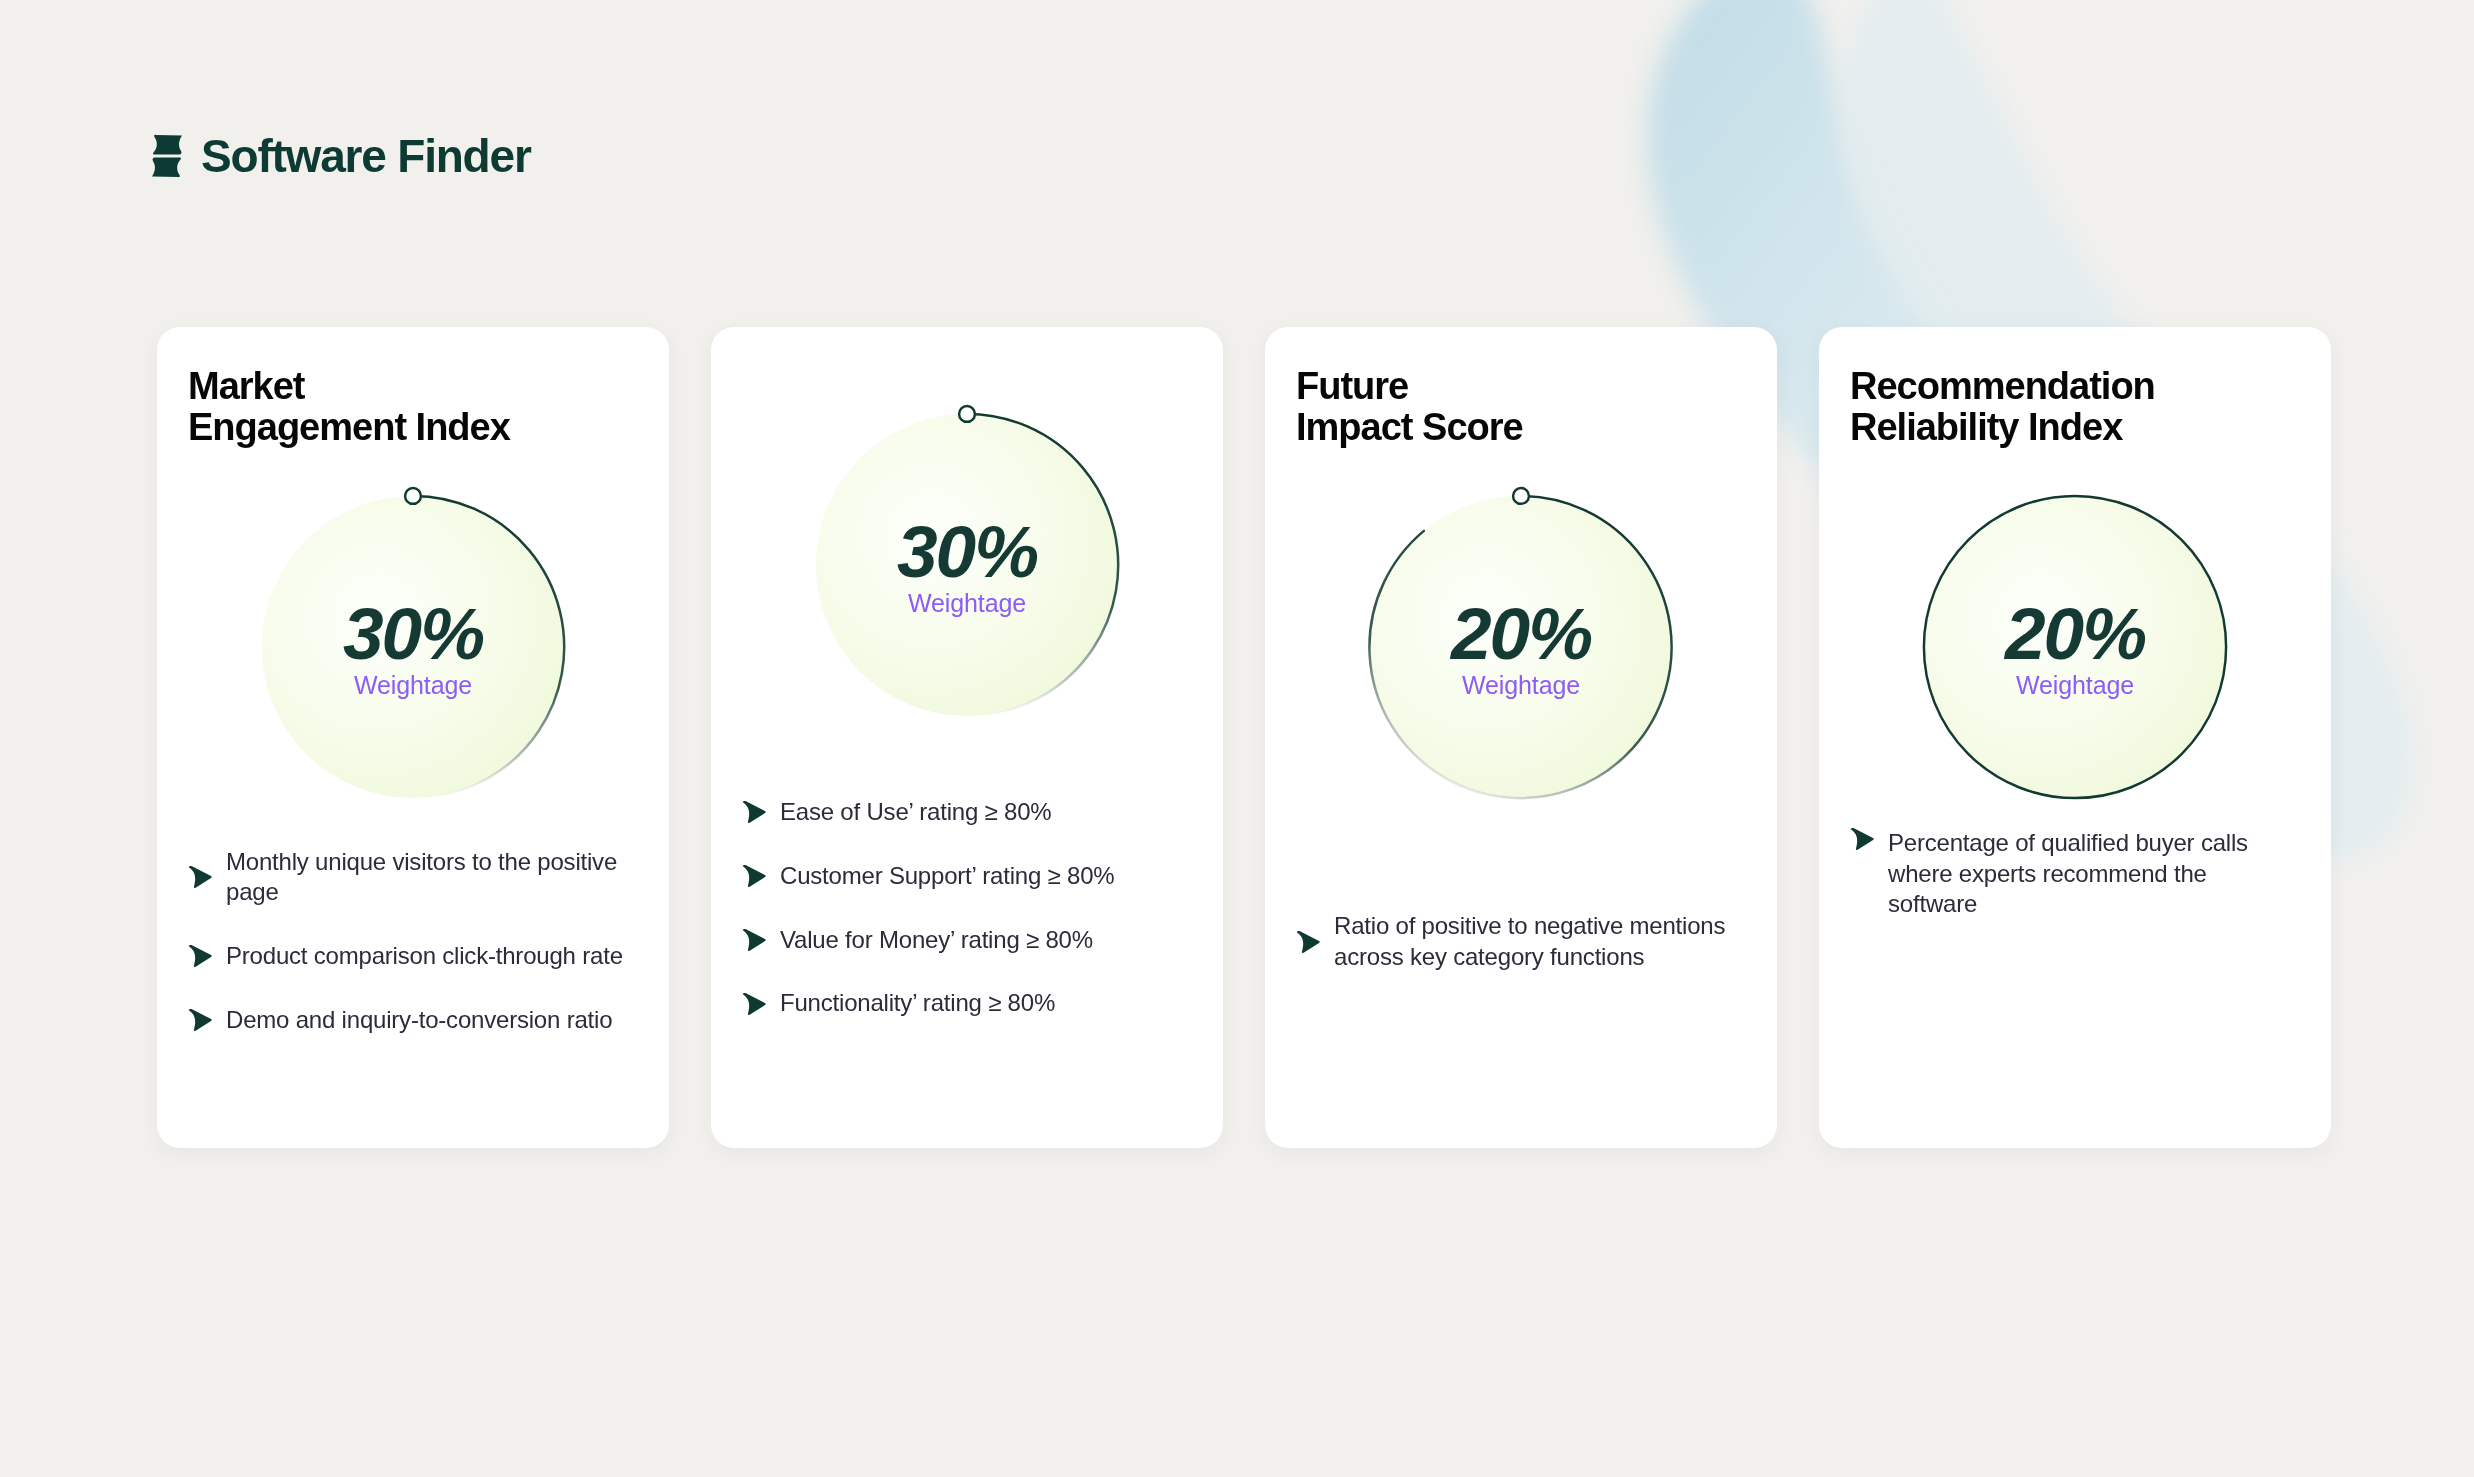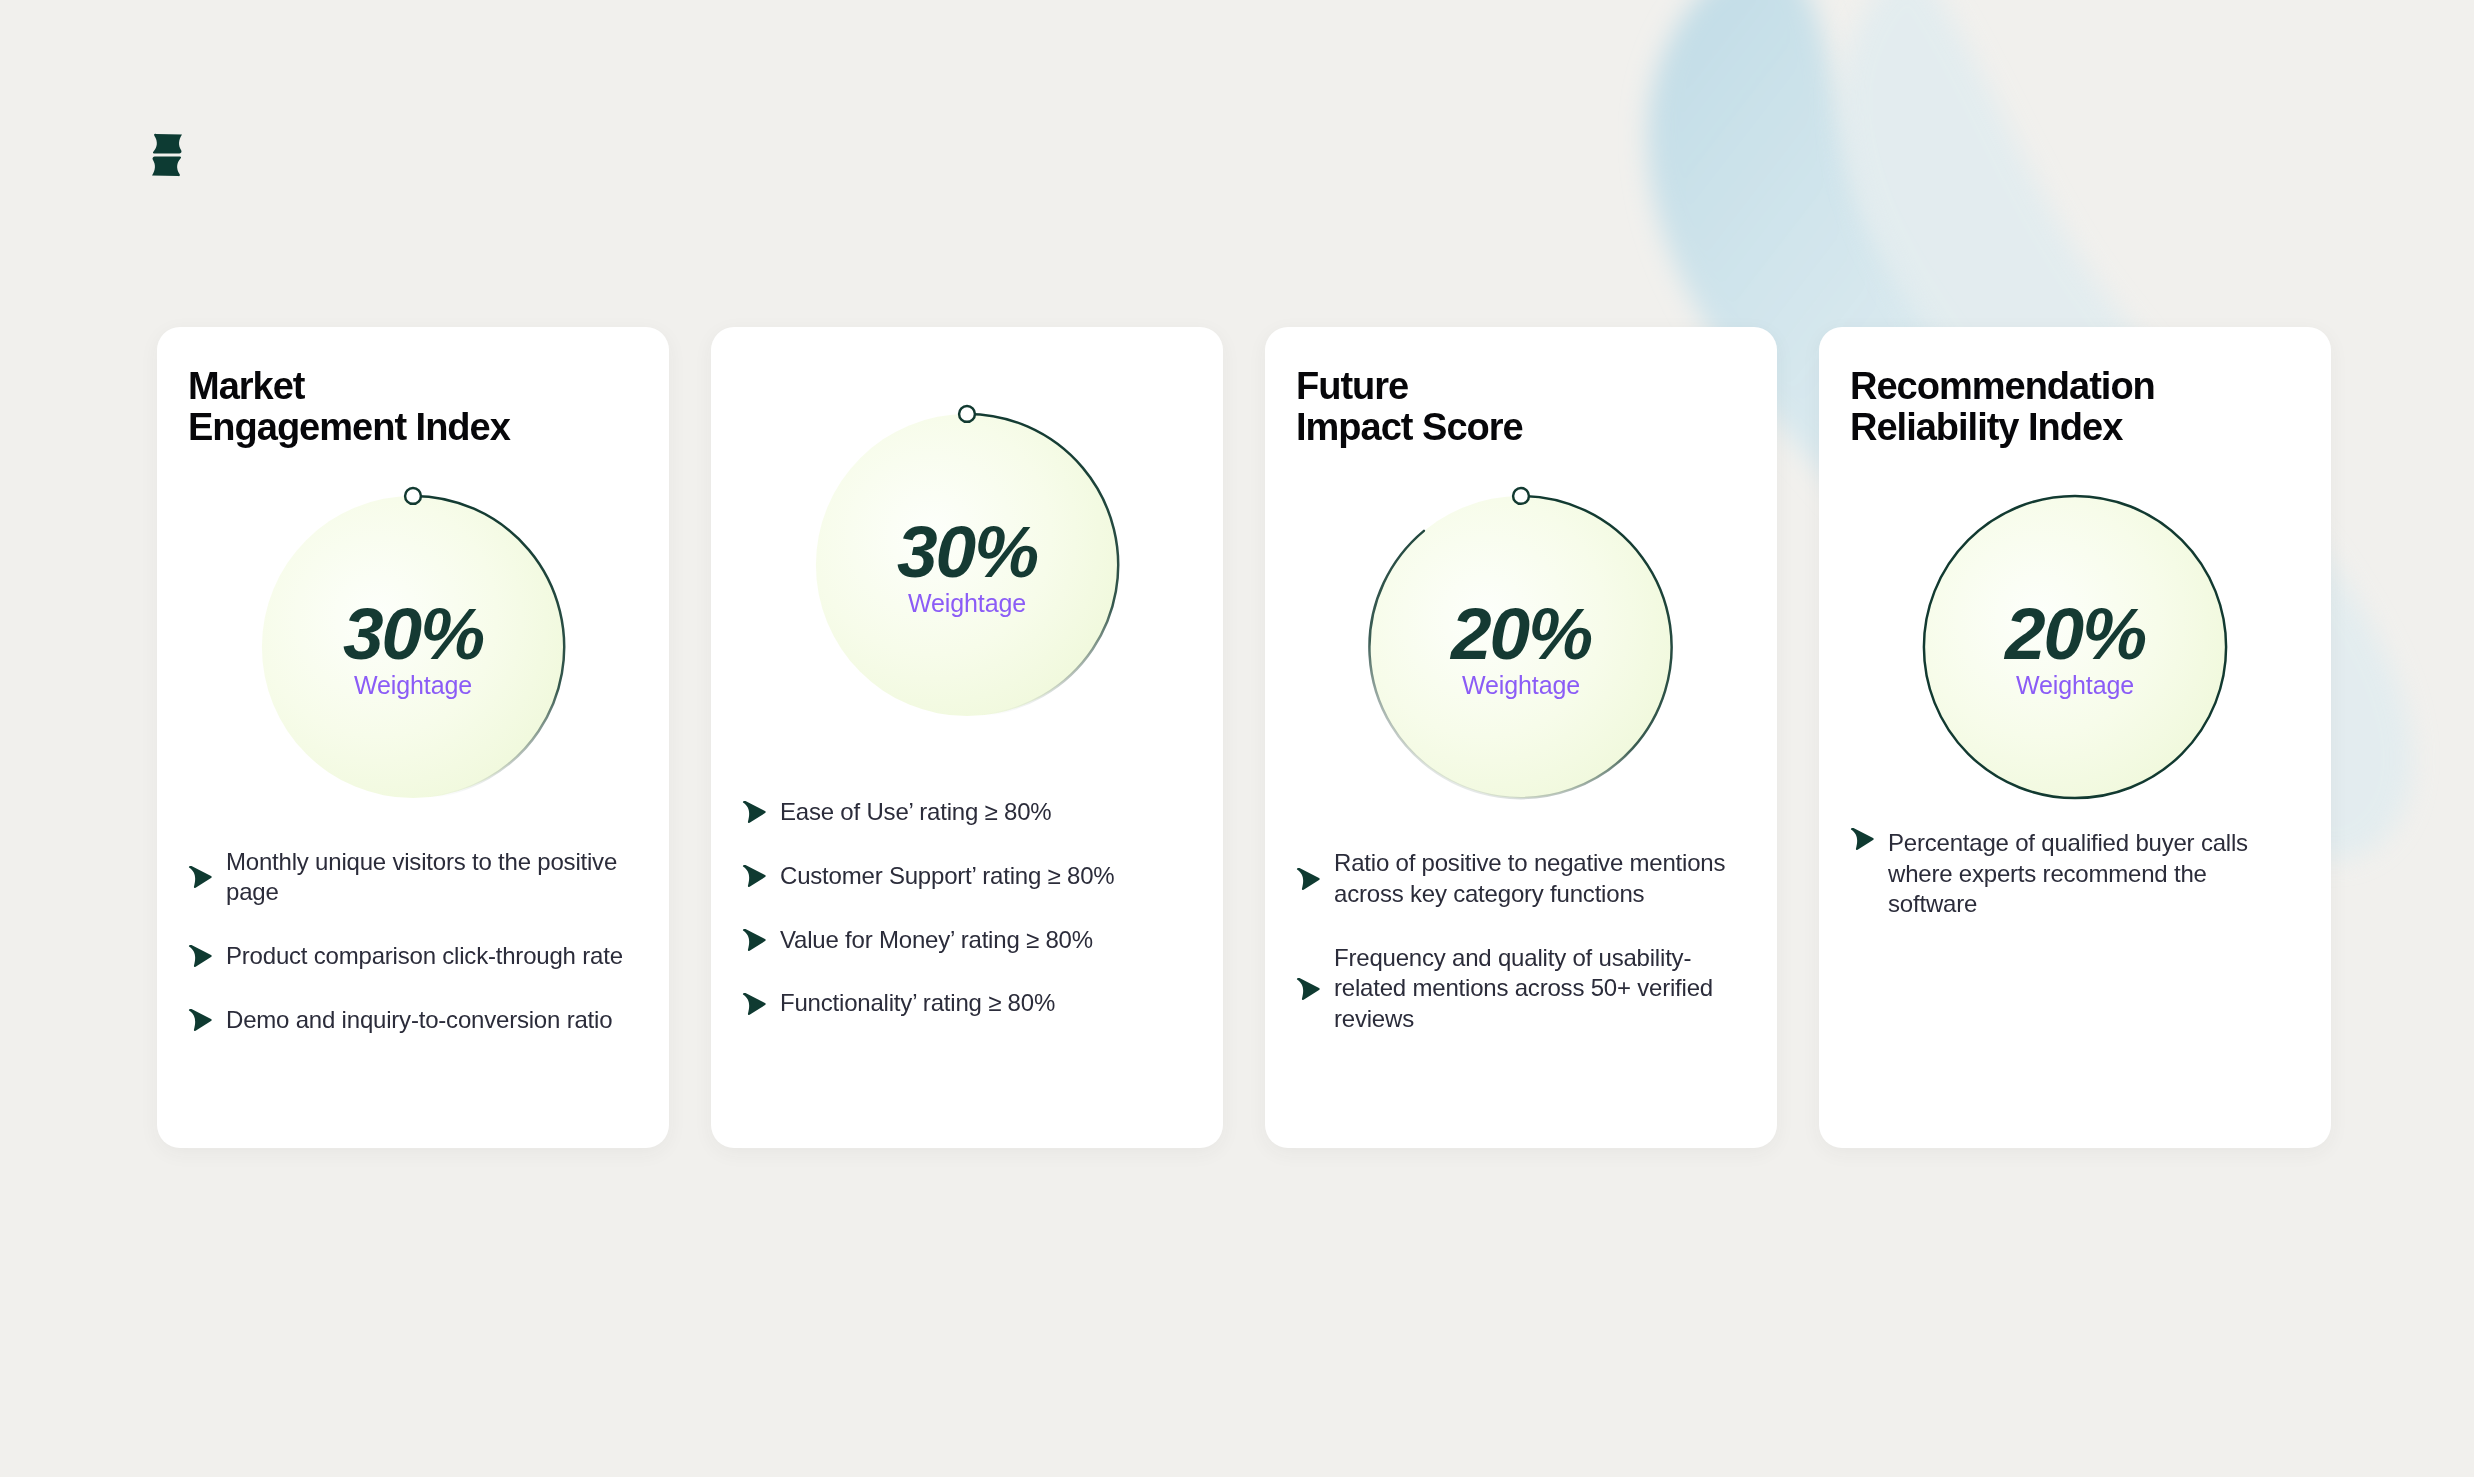--- a/index.html
+++ b/index.html
@@ -129,20 +129,21 @@
       C 3810 570, 3720 380, 3720 200
       C 3722 80, 3790 -40, 3860 -70
       Z"></path>
   </svg>
 
   <div class="logo-row">
     <svg class="logo-mark" viewBox="0 0 76 88">
       <path fill="#0d3b33" d="M 68 3 C 61 14, 60 24, 66 34 C 68 37, 67 40, 63 41 L 12 41 C 10 41, 9 39, 11 37 C 19 28, 20 17, 13 6 C 11 3, 13 1, 16 2 Z"></path>
       <path fill="#0d3b33" d="M 8 85 C 15 74, 16 64, 10 54 C 8 51, 9 48, 13 47 L 64 47 C 66 47, 67 49, 65 51 C 57 60, 56 71, 63 82 C 65 85, 63 87, 60 86 Z"></path>
     </svg>
+    <div class="logo-text">Software Finder</div>
   </div>
 
   <div class="cards">
 
     <div class="card" data-card="0">
       <div class="card-title">Market
 Engagement Index</div>
       <div class="gauge-wrap">
         <div class="gauge">
           <svg viewBox="0 0 650 650">
@@ -275,26 +276,20 @@
           </div>
         </div>
       </div>
       <div class="bullets">
         <div class="bullet">
           <svg class="bullet-icon" viewBox="0 0 48 44">
             <path fill="#0f3a31" d="M2 3 C 14 11, 17 22, 12 41 C 11 44, 14 45, 16 43 L 46 24 C 48 23, 48 21, 46 20 L 7 0 C 4 -1, 1 1, 2 3 Z"></path>
           </svg>
           <div class="bullet-text">Ratio of positive to negative mentions across key category functions</div>
         </div>
-        <div class="bullet">
-          <svg class="bullet-icon" viewBox="0 0 48 44">
-            <path fill="#0f3a31" d="M2 3 C 14 11, 17 22, 12 41 C 11 44, 14 45, 16 43 L 46 24 C 48 23, 48 21, 46 20 L 7 0 C 4 -1, 1 1, 2 3 Z"></path>
-          </svg>
-          <div class="bullet-text">Frequency and quality of usability-related mentions across 50+ verified reviews</div>
-        </div>
       </div>
     </div>
 
     <div class="card" data-card="3">
       <div class="card-title">Recommendation
 Reliability Index</div>
       <div class="gauge-wrap">
         <div class="gauge">
           <svg viewBox="0 0 650 650">
             <defs>

